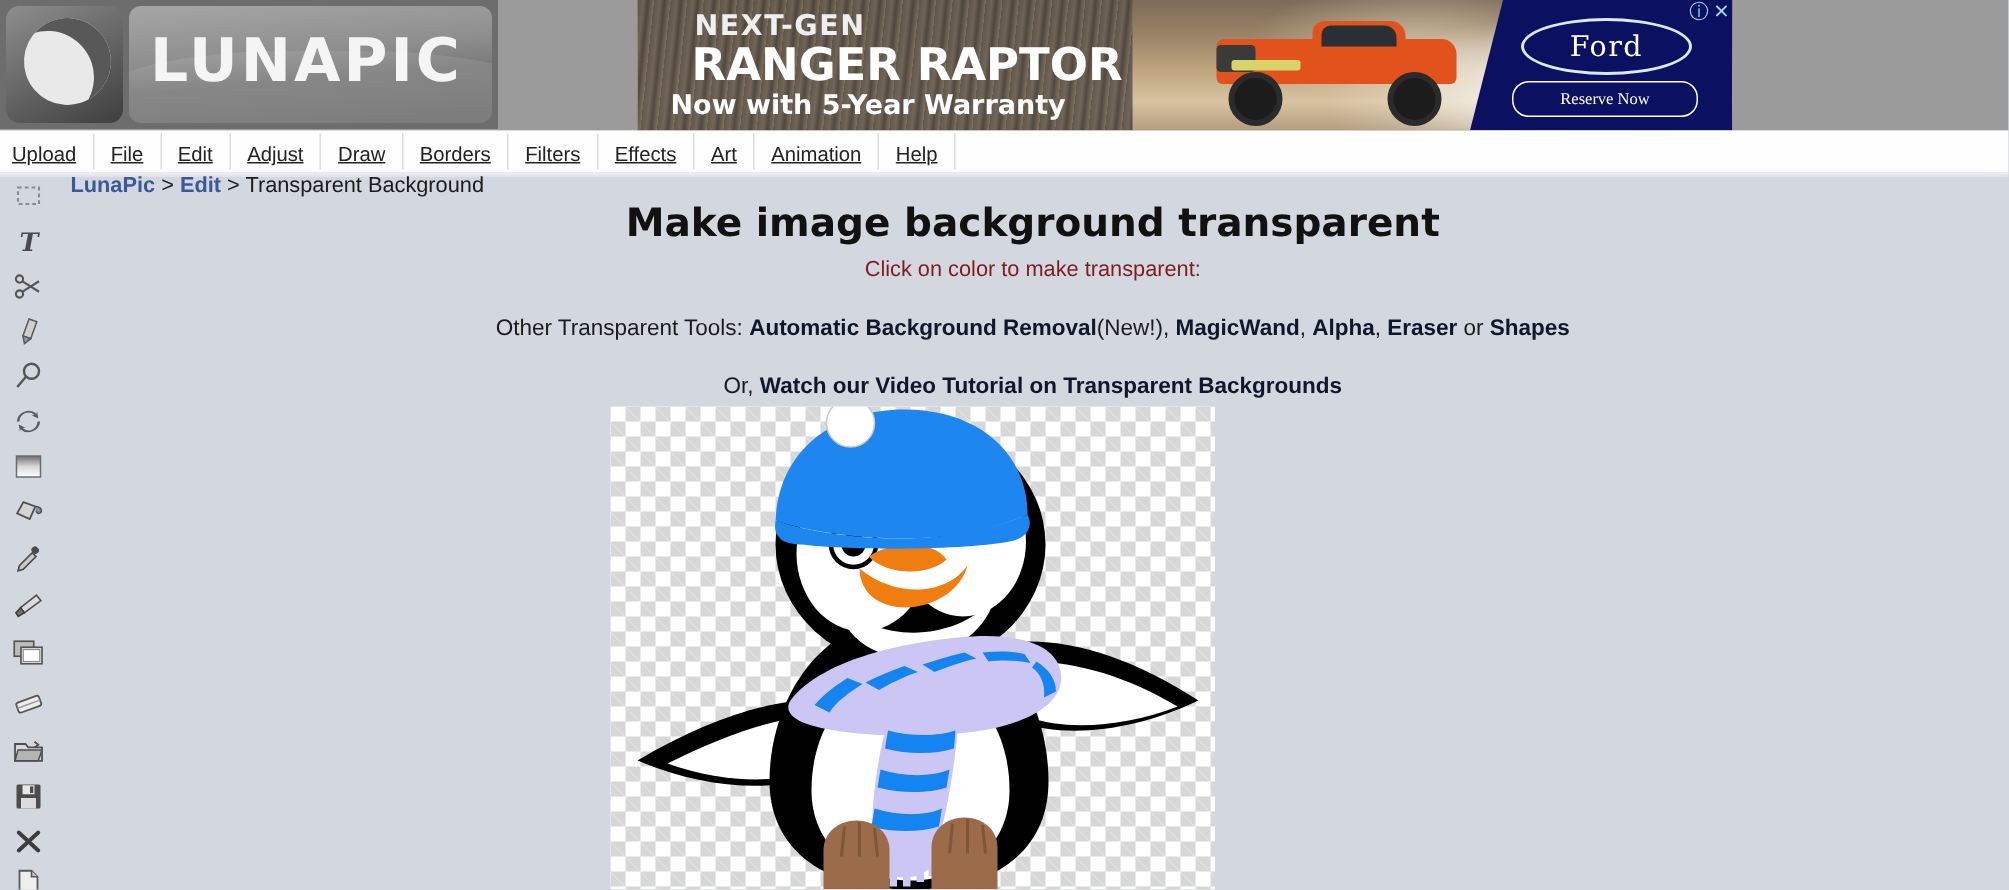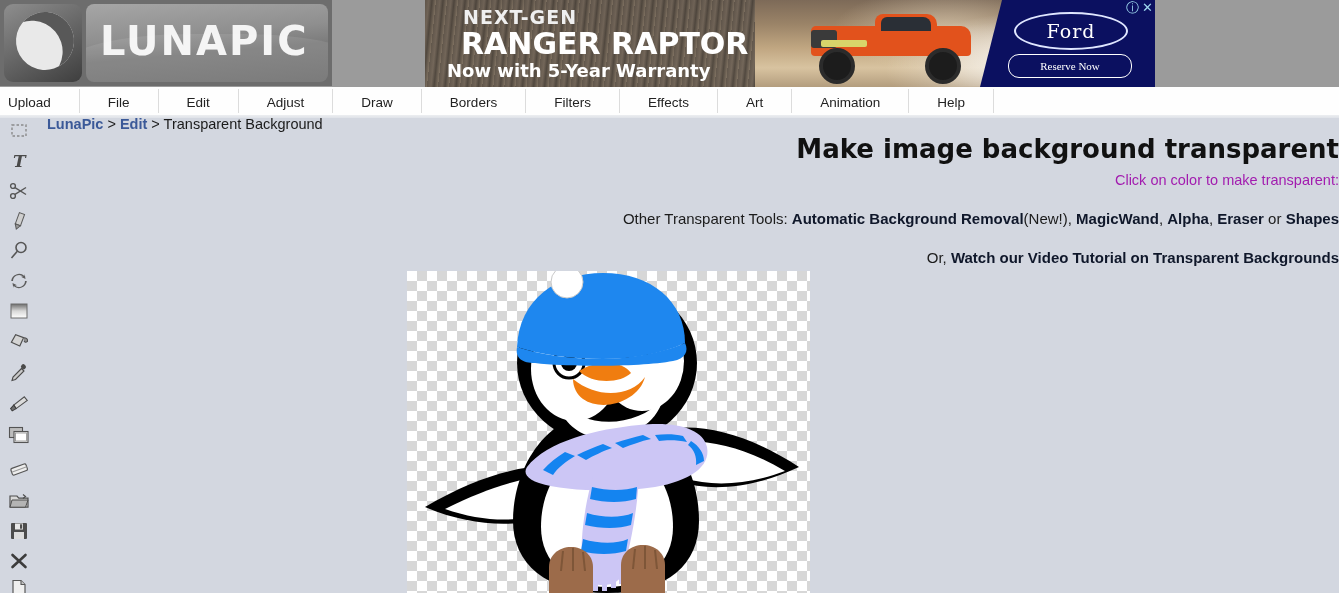--- a/index.html
+++ b/index.html
@@ -83,40 +83,40 @@
 
   
   .menubar {
     position: absolute; top: 87px; left: 0; width: 1339px; height: 28px;
     background: #fefefe; border-bottom: 1px solid #cfcfcf;
     display:flex; align-items:center;
   }
   .menubar:after{ content:""; position:absolute; left:0; bottom:-3px; width:100%; height:3px;
      background: linear-gradient(180deg,#eceef1,#dfe2e8); }
   .menu-item {
-    font-size: 13.5px; color: #222; padding: 0 28px; height: 24px; line-height: 28px;
-    border-right: 1px solid #dcdcdc; cursor: default; white-space: nowrap;
+    font-size: 13.5px; color: #222; padding: 0 11px; height: 24px; line-height: 28px;
+    border-right: 1px solid #dcdcdc; cursor: default; white-space: nowrap; text-decoration: underline;
   }
   .menu-item:first-child { padding-left: 8px; }
 
   
   .sidebar { position:absolute; left:0; top:118px; width:38px; height:475px; }
   .tool { position:absolute; left:6px; width:26px; height:26px; display:flex; align-items:center; justify-content:center; }
   .tool svg { display:block; }
 
   
   .breadcrumb { position:absolute; left:47px; top:116px; font-size:14.5px; color:#1b1b1b; }
   .breadcrumb a { color:#3b5998; text-decoration:none; font-weight:600; }
   .breadcrumb .sep { color:#222; }
 
   
-  .content { position:absolute; left:38px; top:118px; width:1301px; height:475px; text-align:right; }
+  .content { position:absolute; left:38px; top:118px; width:1301px; height:475px; text-align:center; }
   h1.title { margin:16px 0 0 0; font-size:26px; font-weight:700; color:#111;
              font-family:"DejaVu Sans", sans-serif; }
-  .subtitle { margin-top:8px; font-size:14.5px; color:#a21caf; }
+  .subtitle { margin-top:8px; font-size:14.5px; color:#7f1d1d; }
   .tools-line { margin-top:22px; font-size:15px; color:#1b1b1b; }
   .tools-line a, .video-line a { color:#0f172a; text-decoration:none; font-weight:600; }
   .video-line { margin-top:22px; font-size:15px; color:#1b1b1b; }
 
   
   .canvas-wrap { position:absolute; left:369px; top:153px; width:403px; height:322px; overflow:hidden;
     background-color:#ffffff;
     background-image:
       linear-gradient(45deg,#d7d7d7 25%, transparent 25%, transparent 75%, #d7d7d7 75%),
       linear-gradient(45deg,#d7d7d7 25%, transparent 25%, transparent 75%, #d7d7d7 75%);

